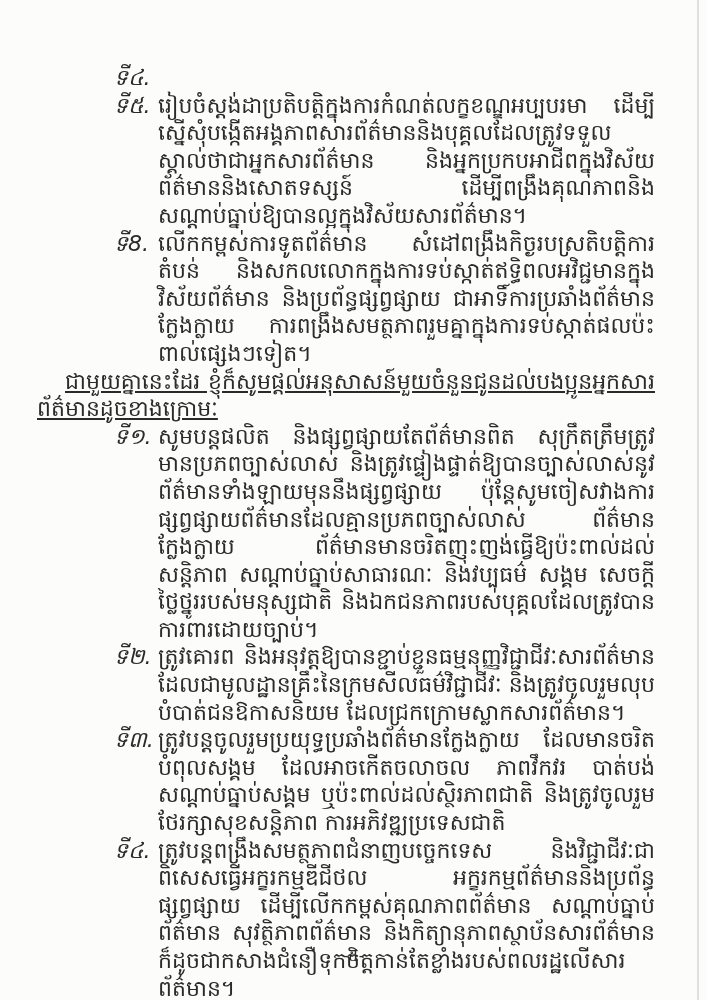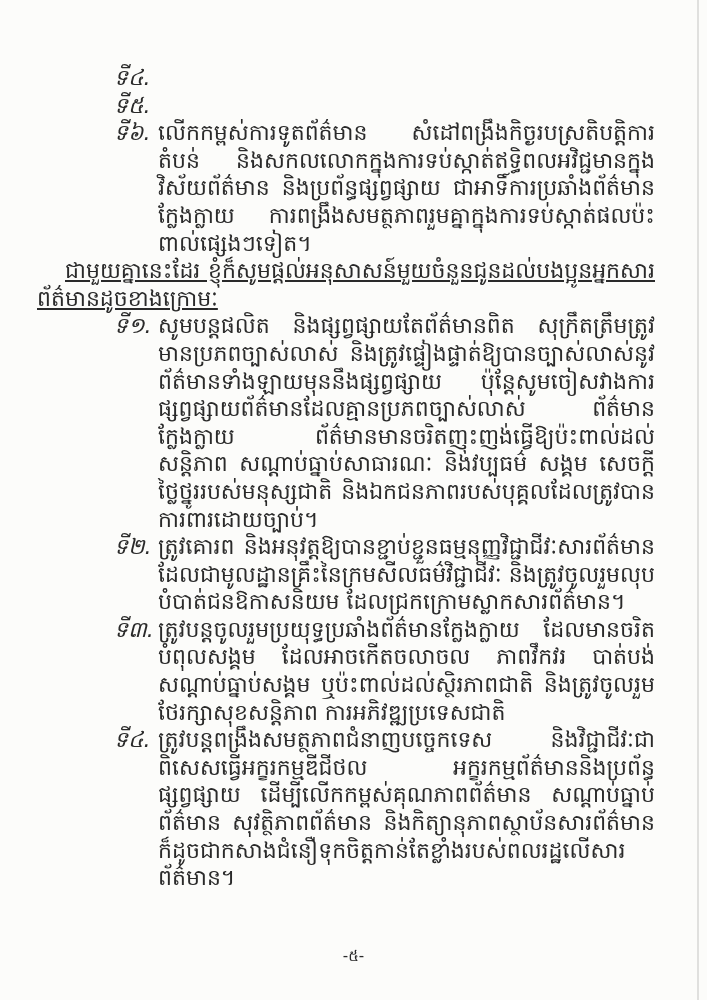--- a/index.html
+++ b/index.html
@@ -74,23 +74,24 @@
   <div class="scan-edge"></div>
 
   <div class="content">
 
     <div class="list">
       <div class="item">
         <span class="num">ទី៤.</span>
       </div>
       <div class="item">
         <span class="num">ទី៥.</span>
+        <span class="text">រៀបចំស្ដង់ដាប្រតិបត្តិក្នុងការកំណត់លក្ខខណ្ឌអប្បបរមា ដើម្បីស្នើសុំបង្កើតអង្គភាពសារព័ត៌មាននិងបុគ្គលដែលត្រូវទទួលស្គាល់ថាជាអ្នកសារព័ត៌មាន និងអ្នកប្រកបអាជីពក្នុងវិស័យព័ត៌មាននិងសោតទស្សន៍ ដើម្បីពង្រឹងគុណភាពនិងសណ្ដាប់ធ្នាប់ឱ្យបានល្អក្នុងវិស័យសារព័ត៌មាន។</span>
       </div>
       <div class="item">
-        <span class="num">ទី៦.</span>
+        <span class="num">ទី8.</span>
         <span class="text">លើកកម្ពស់ការទូតព័ត៌មាន សំដៅពង្រឹងកិច្ងរបស្រតិបត្តិការតំបន់ និងសកលលោកក្នុងការទប់ស្កាត់ឥទ្ធិពលអវិជ្ជមានក្នុងវិស័យព័ត៌មាន និងប្រព័ន្ធផ្សព្វផ្សាយ ជាអាទិ៍ការប្រឆាំងព័ត៌មានក្លែងក្លាយ ការពង្រឹងសមត្ថភាពរួមគ្នាក្នុងការទប់ស្កាត់ផលប៉ះពាល់ផ្សេងៗទៀត។</span>
       </div>
     </div>
 
     <p class="para">ជាមួយគ្នានេះដែរ ខ្ញុំក៏សូមផ្ដល់អនុសាសន៍មួយចំនួនជូនដល់បងប្អូនអ្នកសារព័ត៌មានដូចខាងក្រោមៈ</p>
 
     <div class="list">
       <div class="item">
         <span class="num">ទី១.</span>
         <span class="text">សូមបន្តផលិត និងផ្សព្វផ្សាយតែព័ត៌មានពិត សុក្រឹតត្រឹមត្រូវ មានប្រភពច្បាស់លាស់ និងត្រូវផ្ទៀងផ្ទាត់ឱ្យបានច្បាស់លាស់នូវព័ត៌មានទាំងឡាយមុននឹងផ្សព្វផ្សាយ ប៉ុន្តែសូមចៀសវាងការផ្សព្វផ្សាយព័ត៌មានដែលគ្មានប្រភពច្បាស់លាស់ ព័ត៌មានក្លែងក្លាយ ព័ត៌មានមានចរិតញុះញង់ធ្វើឱ្យប៉ះពាល់ដល់ សន្តិភាព សណ្ដាប់ធ្នាប់សាធារណៈ និងវប្បធម៌ សង្គម សេចក្ដីថ្លៃថ្នូររបស់មនុស្សជាតិ និងឯកជនភាពរបស់បុគ្គលដែលត្រូវបានការពារដោយច្បាប់។</span>

